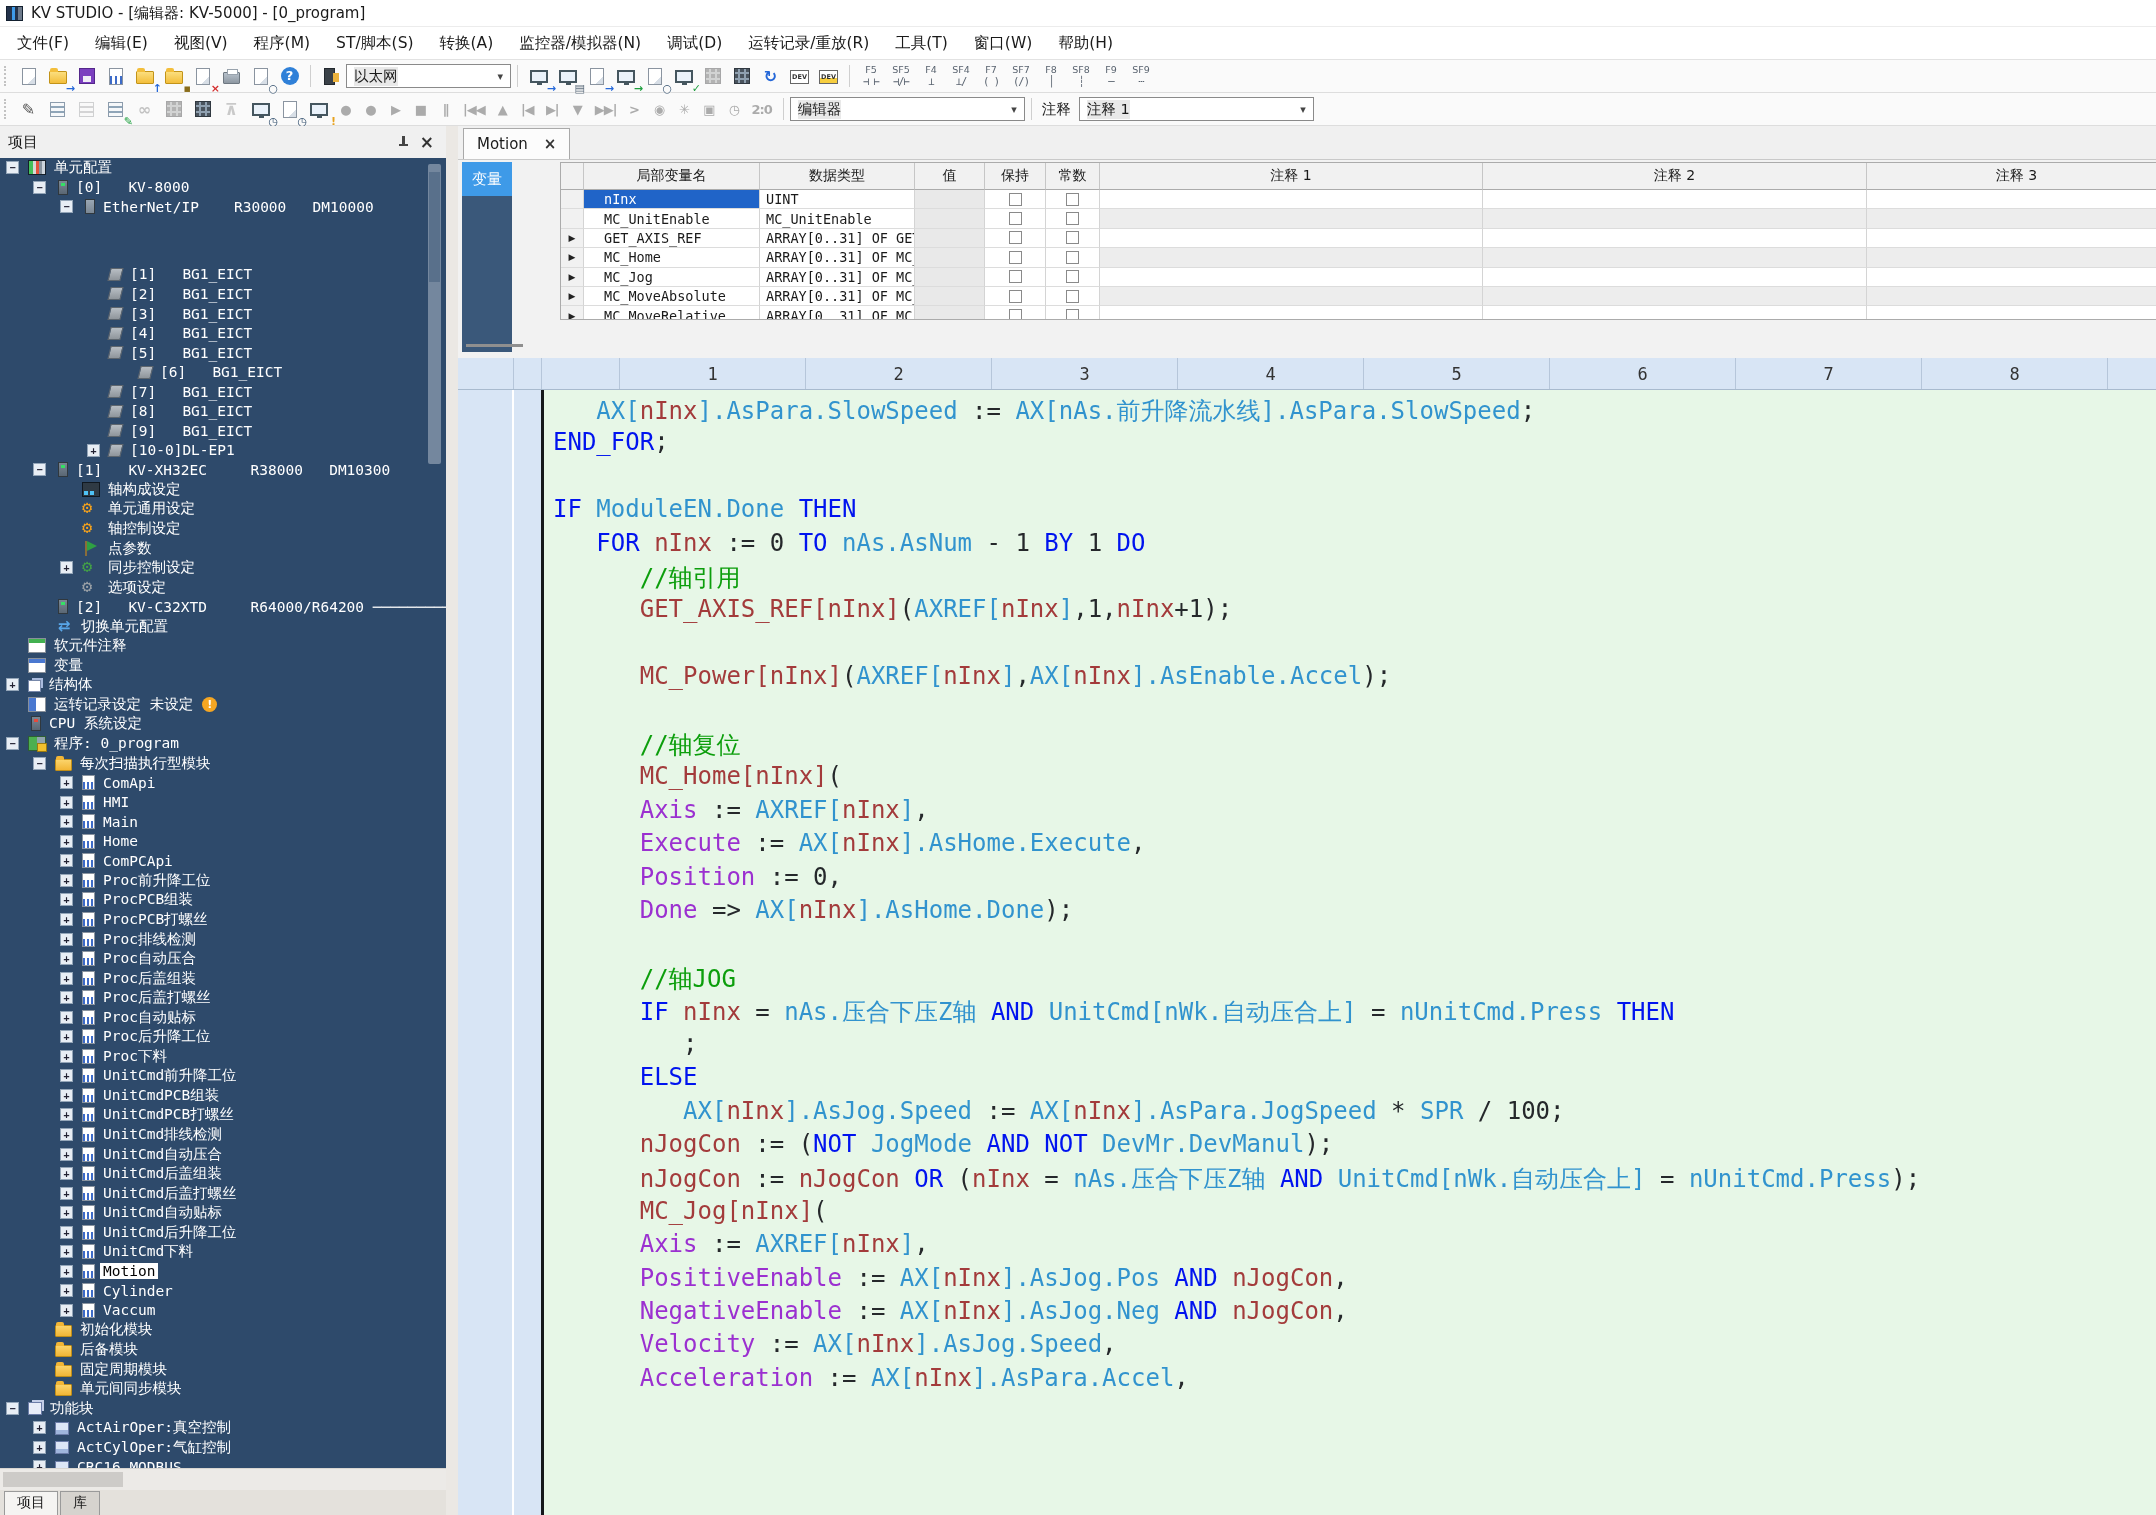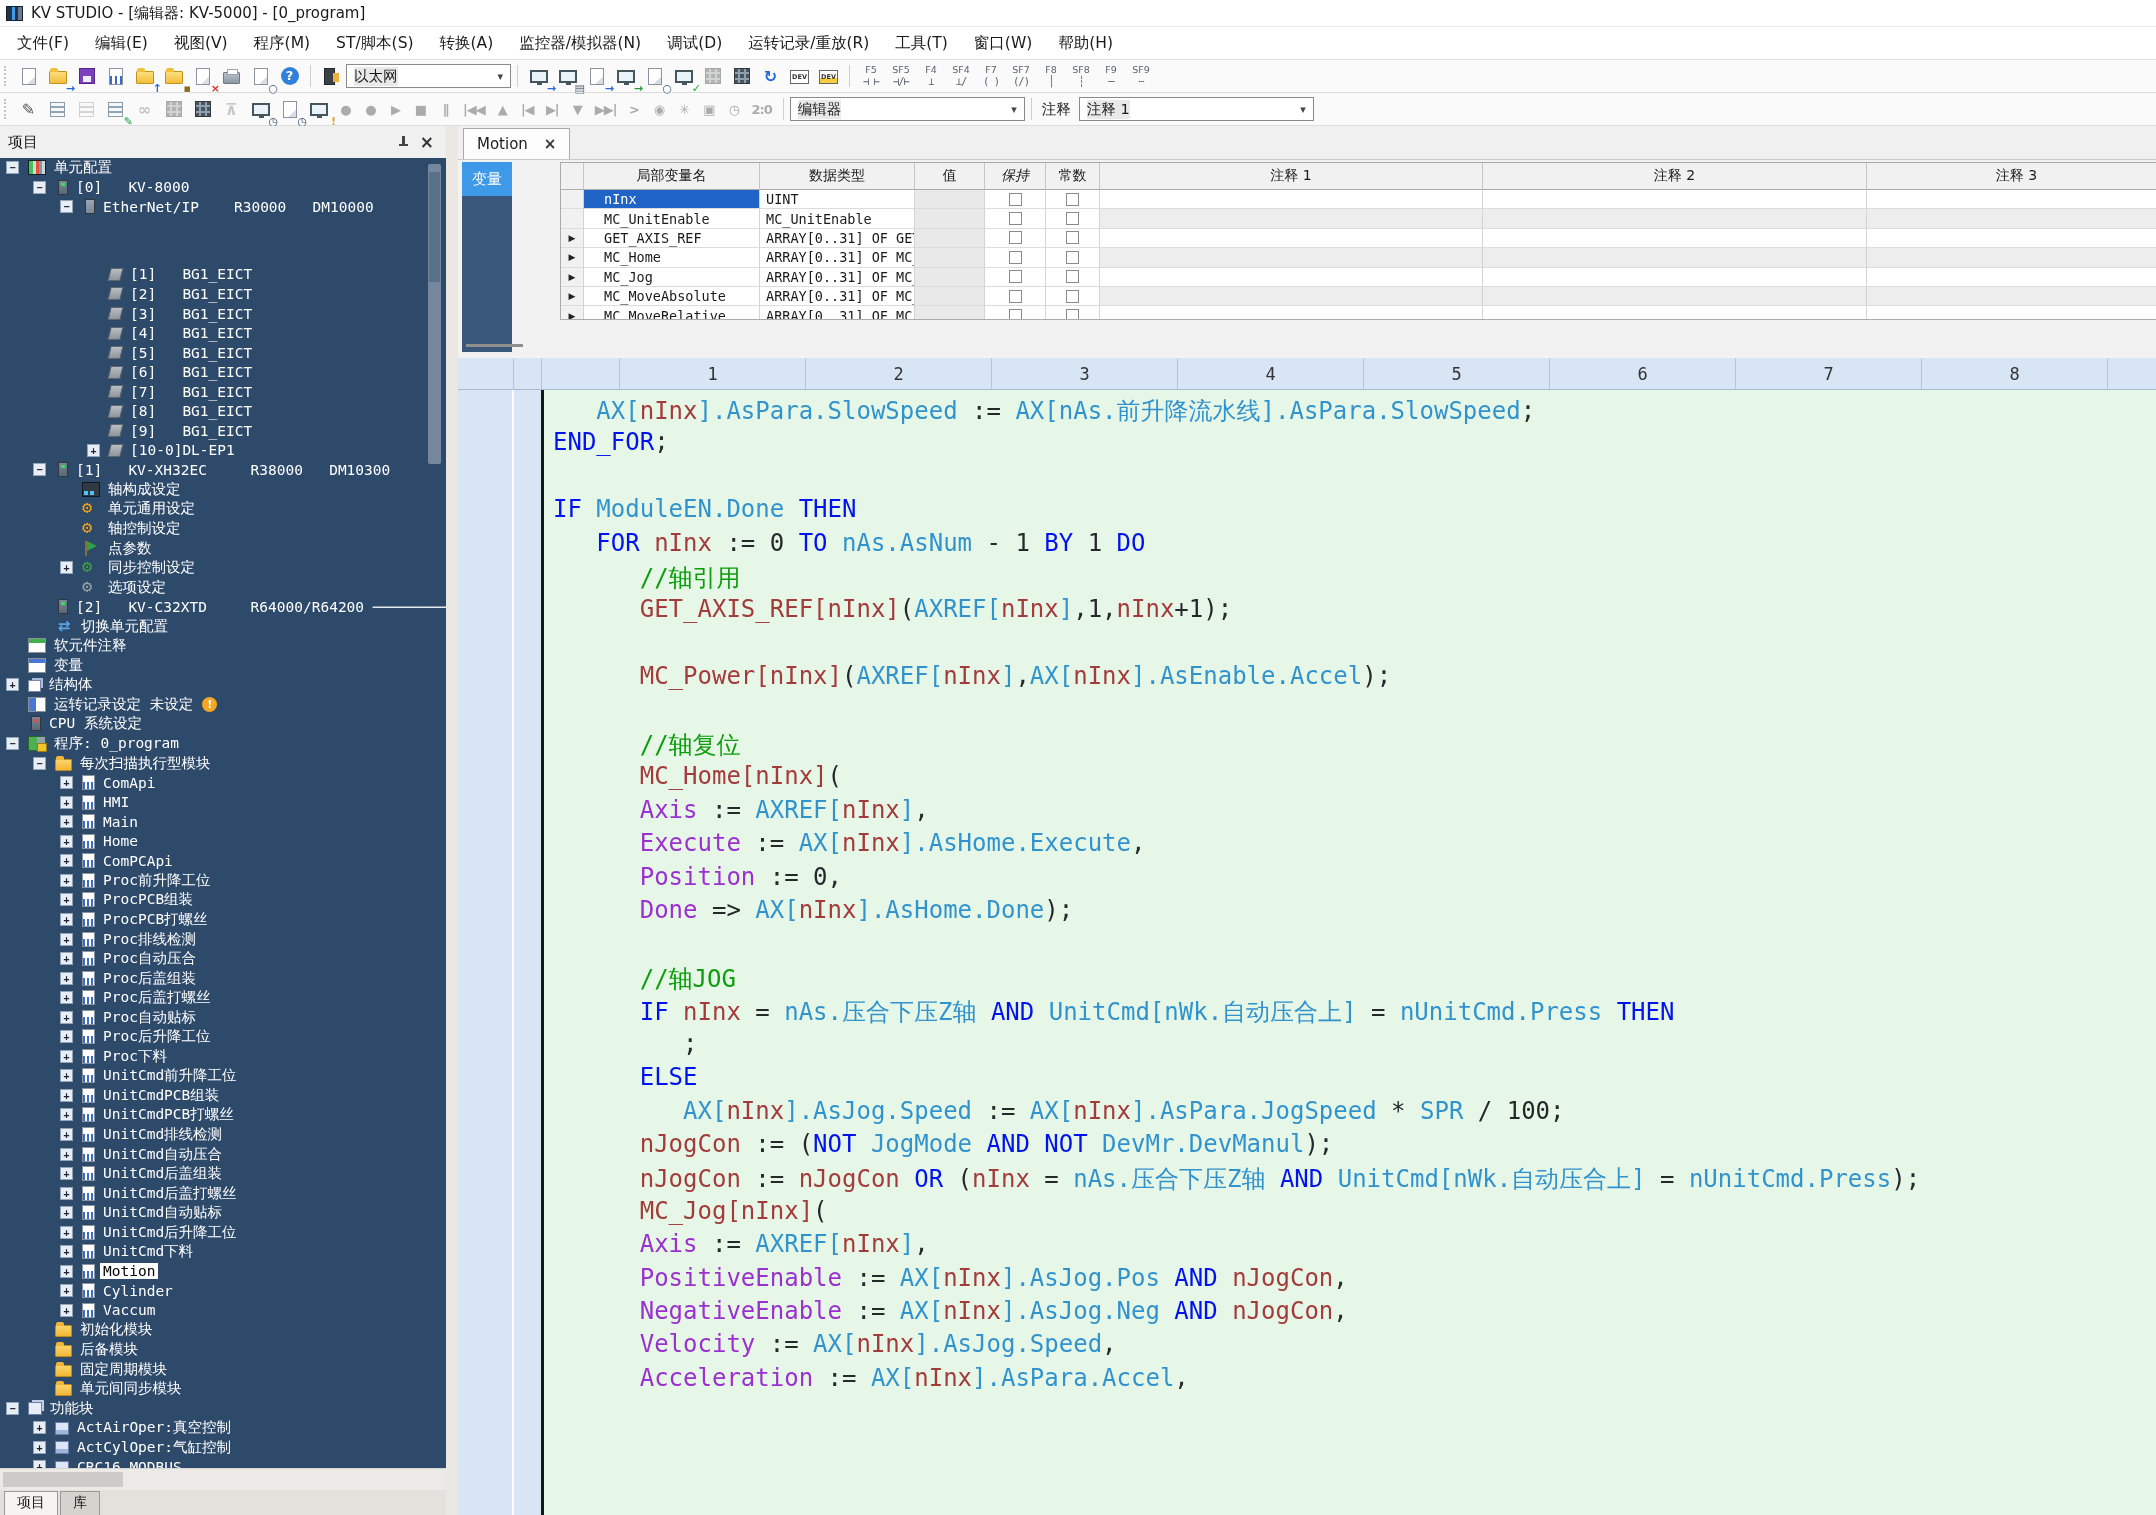--- a/index.html
+++ b/index.html
@@ -352,21 +352,21 @@
     </div>
     <div class="tree" id="tree">
         <div class="trow" style="padding-left: 6px;"><span class="tx">−</span><span class="ti i-ucfg"></span><span class="tlabel">单元配置</span></div>
         <div class="trow" style="padding-left: 33px;"><span class="tx">−</span><span class="ti i-cpu"></span><span class="tlabel">[0]   KV-8000</span></div>
         <div class="trow" style="padding-left: 60px;"><span class="tx">−</span><span class="ti i-enet"></span><span class="tlabel">EtherNet/IP    R30000   DM10000</span></div>
         <div class="trow" style="padding-left: 87px; margin-top: 48px;"><span class="txsp"></span><span class="ti i-mod"></span><span class="tlabel">[1]   BG1_EICT</span></div>
         <div class="trow" style="padding-left: 87px;"><span class="txsp"></span><span class="ti i-mod"></span><span class="tlabel">[2]   BG1_EICT</span></div>
         <div class="trow" style="padding-left: 87px;"><span class="txsp"></span><span class="ti i-mod"></span><span class="tlabel">[3]   BG1_EICT</span></div>
         <div class="trow" style="padding-left: 87px;"><span class="txsp"></span><span class="ti i-mod"></span><span class="tlabel">[4]   BG1_EICT</span></div>
         <div class="trow" style="padding-left: 87px;"><span class="txsp"></span><span class="ti i-mod"></span><span class="tlabel">[5]   BG1_EICT</span></div>
-        <div class="trow" style="padding-left: 87px;"><span class="txsp"></span><span class="ti i-mod"></span><span class="tlabel">[6]   BG1_EICT</span></div>
+        <div class="trow" style="padding-left: 117px;"><span class="txsp"></span><span class="ti i-mod"></span><span class="tlabel">[6]   BG1_EICT</span></div>
         <div class="trow" style="padding-left: 87px;"><span class="txsp"></span><span class="ti i-mod"></span><span class="tlabel">[7]   BG1_EICT</span></div>
         <div class="trow" style="padding-left: 87px;"><span class="txsp"></span><span class="ti i-mod"></span><span class="tlabel">[8]   BG1_EICT</span></div>
         <div class="trow" style="padding-left: 87px;"><span class="txsp"></span><span class="ti i-mod"></span><span class="tlabel">[9]   BG1_EICT</span></div>
         <div class="trow" style="padding-left: 87px;"><span class="tx">+</span><span class="ti i-mod"></span><span class="tlabel">[10-0]DL-EP1</span></div>
         <div class="trow" style="padding-left: 33px;"><span class="tx">−</span><span class="ti i-cpu"></span><span class="tlabel">[1]   KV-XH32EC     R38000   DM10300</span></div>
         <div class="trow" style="padding-left: 60px;"><span class="txsp"></span><span class="ti i-axis"></span><span class="tlabel">轴构成设定</span></div>
         <div class="trow" style="padding-left: 60px;"><span class="txsp"></span><span class="ti i-gearo"></span><span class="tlabel">单元通用设定</span></div>
         <div class="trow" style="padding-left: 60px;"><span class="txsp"></span><span class="ti i-gearo"></span><span class="tlabel">轴控制设定</span></div>
         <div class="trow" style="padding-left: 60px;"><span class="txsp"></span><span class="ti i-flag"></span><span class="tlabel">点参数</span></div>
         <div class="trow" style="padding-left: 60px;"><span class="tx">+</span><span class="ti i-gearg"></span><span class="tlabel">同步控制设定</span></div>
@@ -440,21 +440,21 @@
     </div>
     <div class="varpanel">
       <div class="vtab">变量</div>
       <div class="vstrip"></div>
       <div class="vtable" id="vtable">
           <div class="vrow vhead">
             <div class="vcell vhc" style="width: 23px;"></div>
             <div class="vcell vhc" style="width: 176px;">局部变量名</div>
             <div class="vcell vhc" style="width: 155px;">数据类型</div>
             <div class="vcell vhc" style="width: 70px;">值</div>
-            <div class="vcell vhc" style="width: 61px; font-style: italic;">保持</div>
+            <div class="vcell vhc" style="width: 61px;">保持</div>
             <div class="vcell vhc" style="width: 54px;">常数</div>
             <div class="vcell vhc" style="width: 383px;">注释 1</div>
             <div class="vcell vhc" style="width: 384px;">注释 2</div>
             <div class="vcell vhc" style="width: 300px;">注释 3</div>
           </div>
           <div class="vrow">
             <div class="vcell csel" style="width: 23px;"></div>
             <div class="vcell cname nsel" style="width: 176px;">nInx</div>
             <div class="vcell ctype" style="width: 155px;">UINT</div>
             <div class="vcell cval" style="width: 70px;"></div>

